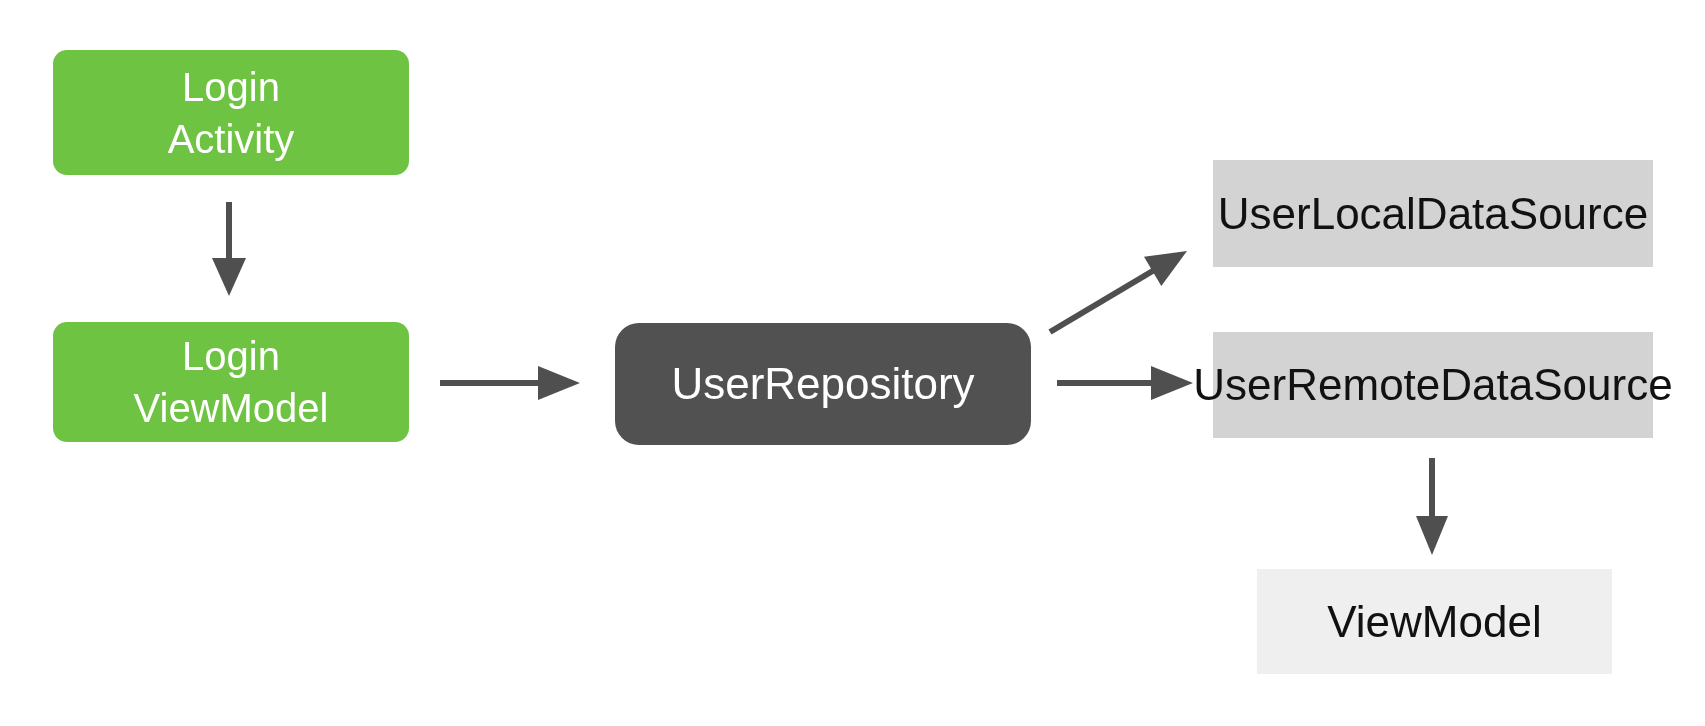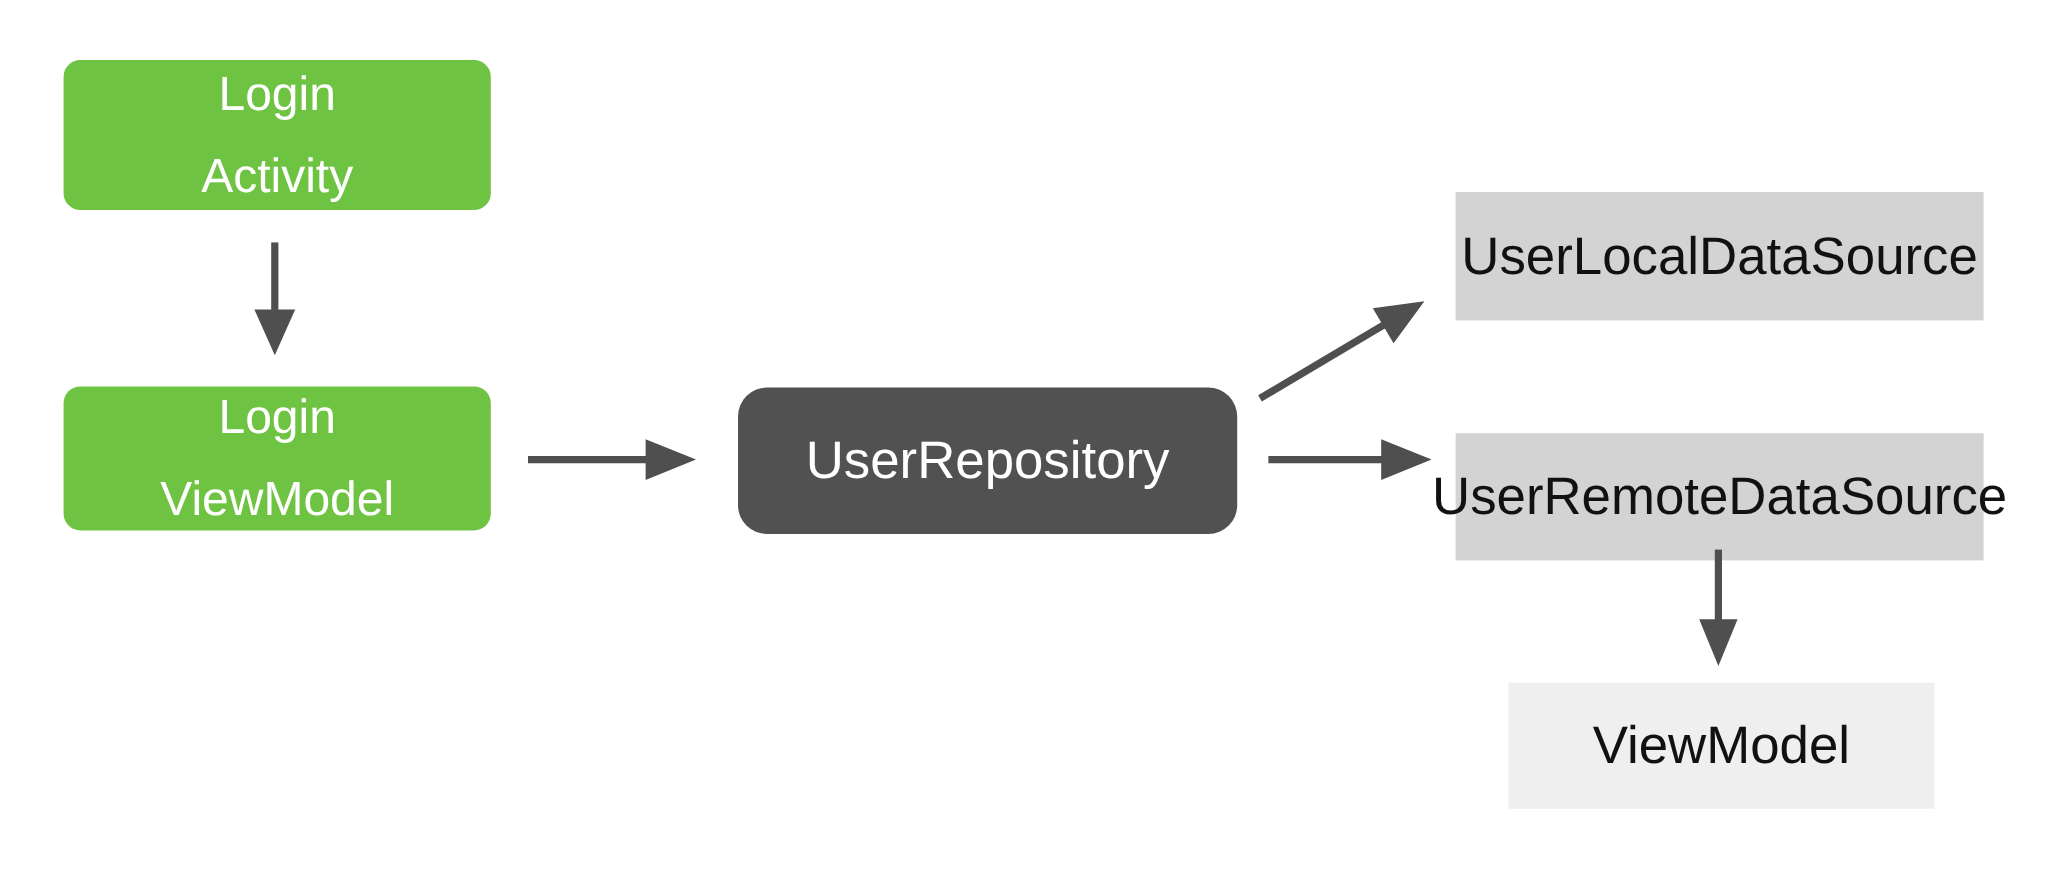--- a/index.html
+++ b/index.html
@@ -18,21 +18,21 @@
     justify-content: center;
     text-align: center;
     white-space: pre-line;
     box-sizing: border-box;
   }
   .node--green {
     background: #6fc343;
     color: #ffffff;
     border-radius: 14px;
     font-size: 40px;
-    line-height: 68px;
+    line-height: 52px;
   }
   .node--dark {
     background: #515151;
     color: #ffffff;
     border-radius: 24px;
     font-size: 44px;
   }
   .node--light {
     background: #d3d3d3;
     color: #111111;
@@ -40,21 +40,21 @@
   }
   .node--lighter {
     background: #efefef;
     color: #111111;
     font-size: 44px;
   }
   #n-login-activity   { left: 53px;   top: 50px;  width: 356px; height: 125px; }
   #n-login-viewmodel  { left: 53px;   top: 322px; width: 356px; height: 120px; }
   #n-user-repository  { left: 615px;  top: 323px; width: 416px; height: 122px; }
   #n-user-local       { left: 1213px; top: 160px; width: 440px; height: 107px; }
-  #n-user-remote      { left: 1213px; top: 332px; width: 440px; height: 106px; margin-top: 29px; }
+  #n-user-remote      { left: 1213px; top: 332px; width: 440px; height: 106px; }
   #n-retrofit         { left: 1257px; top: 569px; width: 355px; height: 105px; }
   .edges {
     position: absolute;
     left: 0; top: 0;
     width: 1705px; height: 726px;
     pointer-events: none;
   }
   .edge-line { stroke: #4f4f4f; stroke-width: 6; }
   .edge-head { fill: #4f4f4f; }
 </style>

